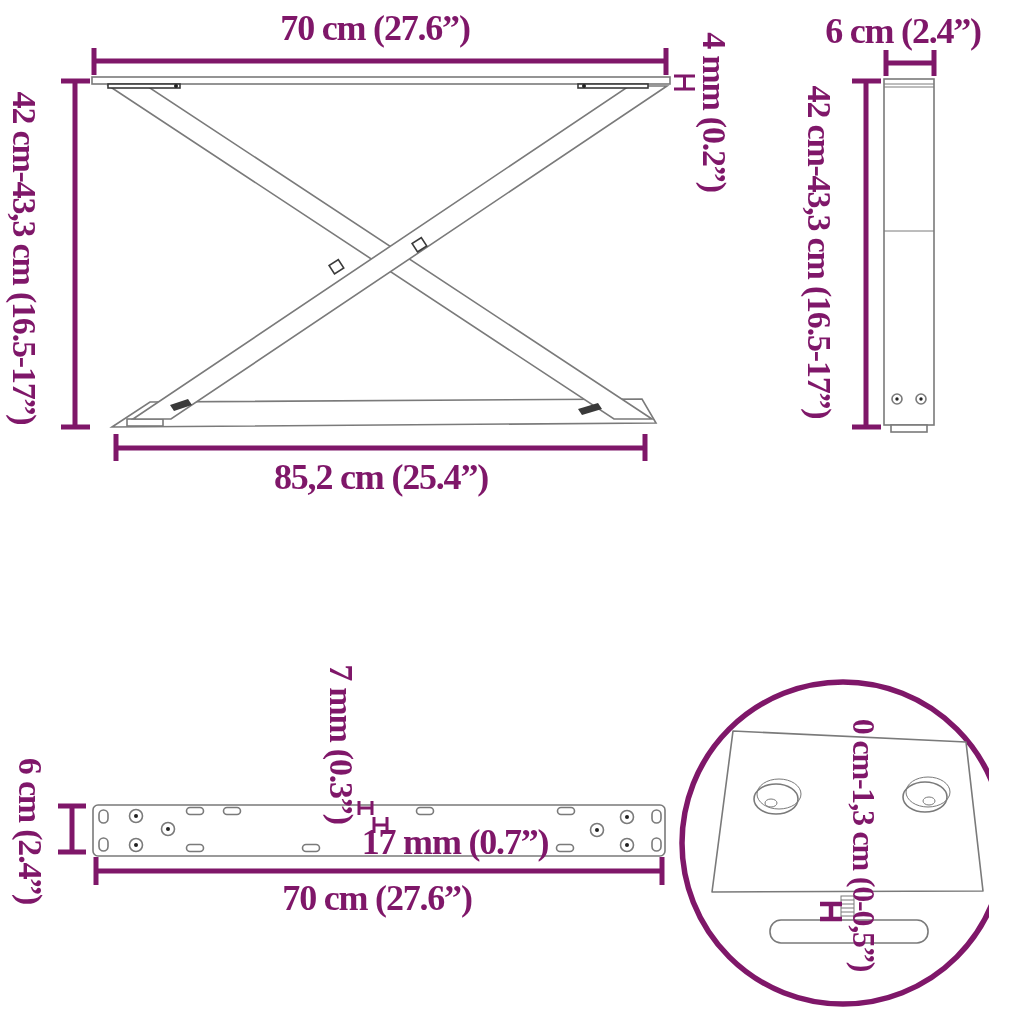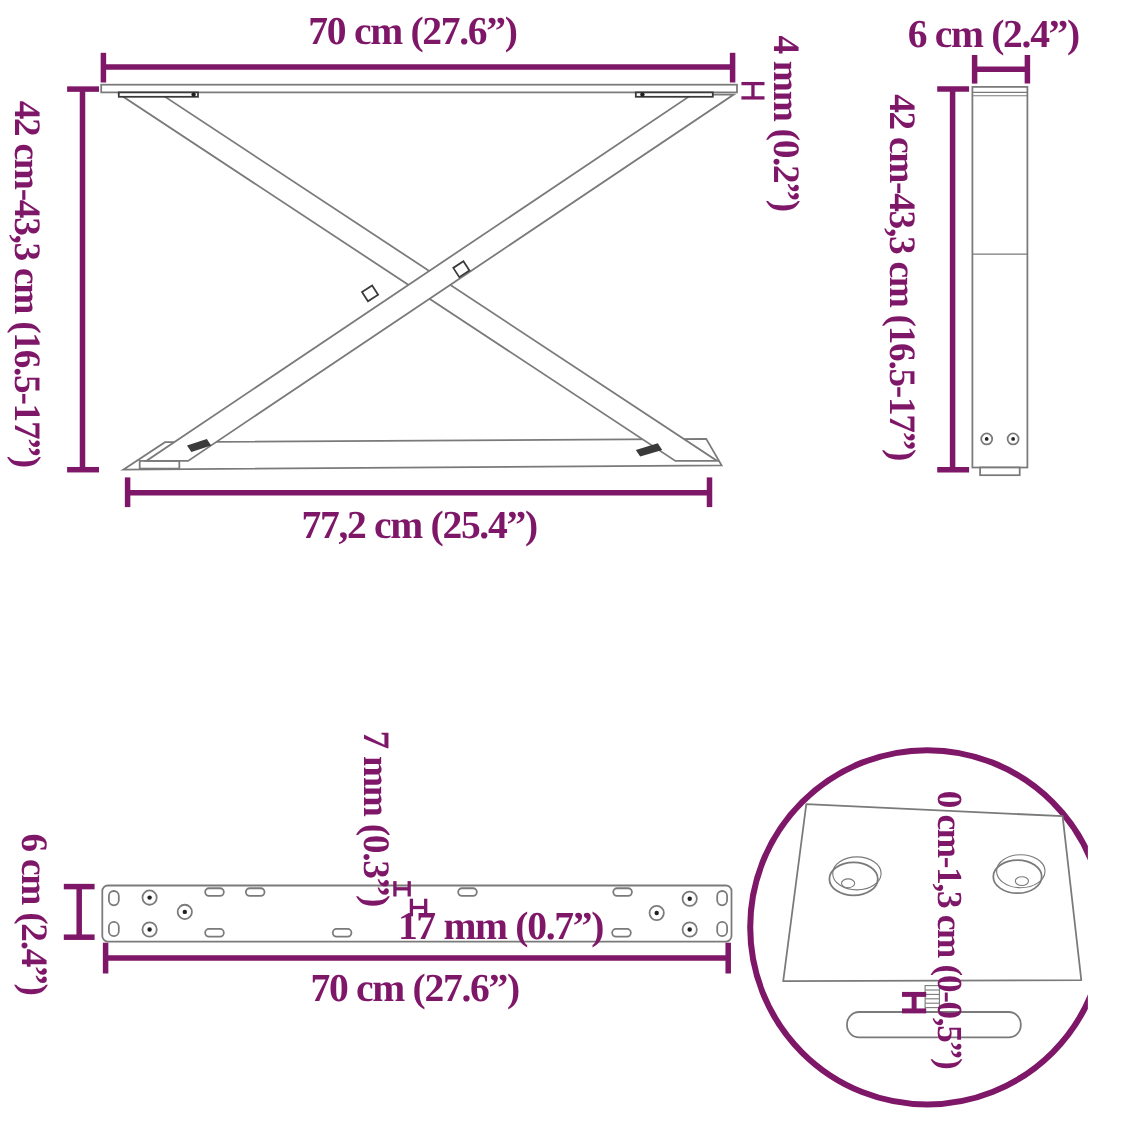--- a/index.html
+++ b/index.html
@@ -179,21 +179,21 @@
         <line class="dim3" x1="387" y1="817" x2="387" y2="833"></line>
         <line class="dim3" x1="374" y1="825" x2="387" y2="825"></line>
       </g>
     </g>
   </svg>
 
   <div class="label big" style="left:375px;top:28px;">70 cm (27.6”)</div>
 
   <div class="label vertical" style="left:24px;top:258px;">42 cm-43,3 cm (16.5-17”)</div>
 
-  <div class="label big" style="left:381px;top:477px;">77,2 cm (25.4”)</div>
+  <div class="label big" style="left:381px;top:477px;">85,2 cm (25.4”)</div>
 
   <div class="label vertical" style="left:714px;top:112px;">4 mm (0.2”)</div>
 
   <div class="label big" style="left:903px;top:31px;">6 cm (2.4”)</div>
 
   <div class="label vertical" style="left:819px;top:252px;">42 cm-43,3 cm (16.5-17”)</div>
 
   <div class="label vertical" style="left:30px;top:831px;">6 cm (2.4”)</div>
 
   <div class="label vertical" style="left:341px;top:744px;">7 mm (0.3”)</div>

